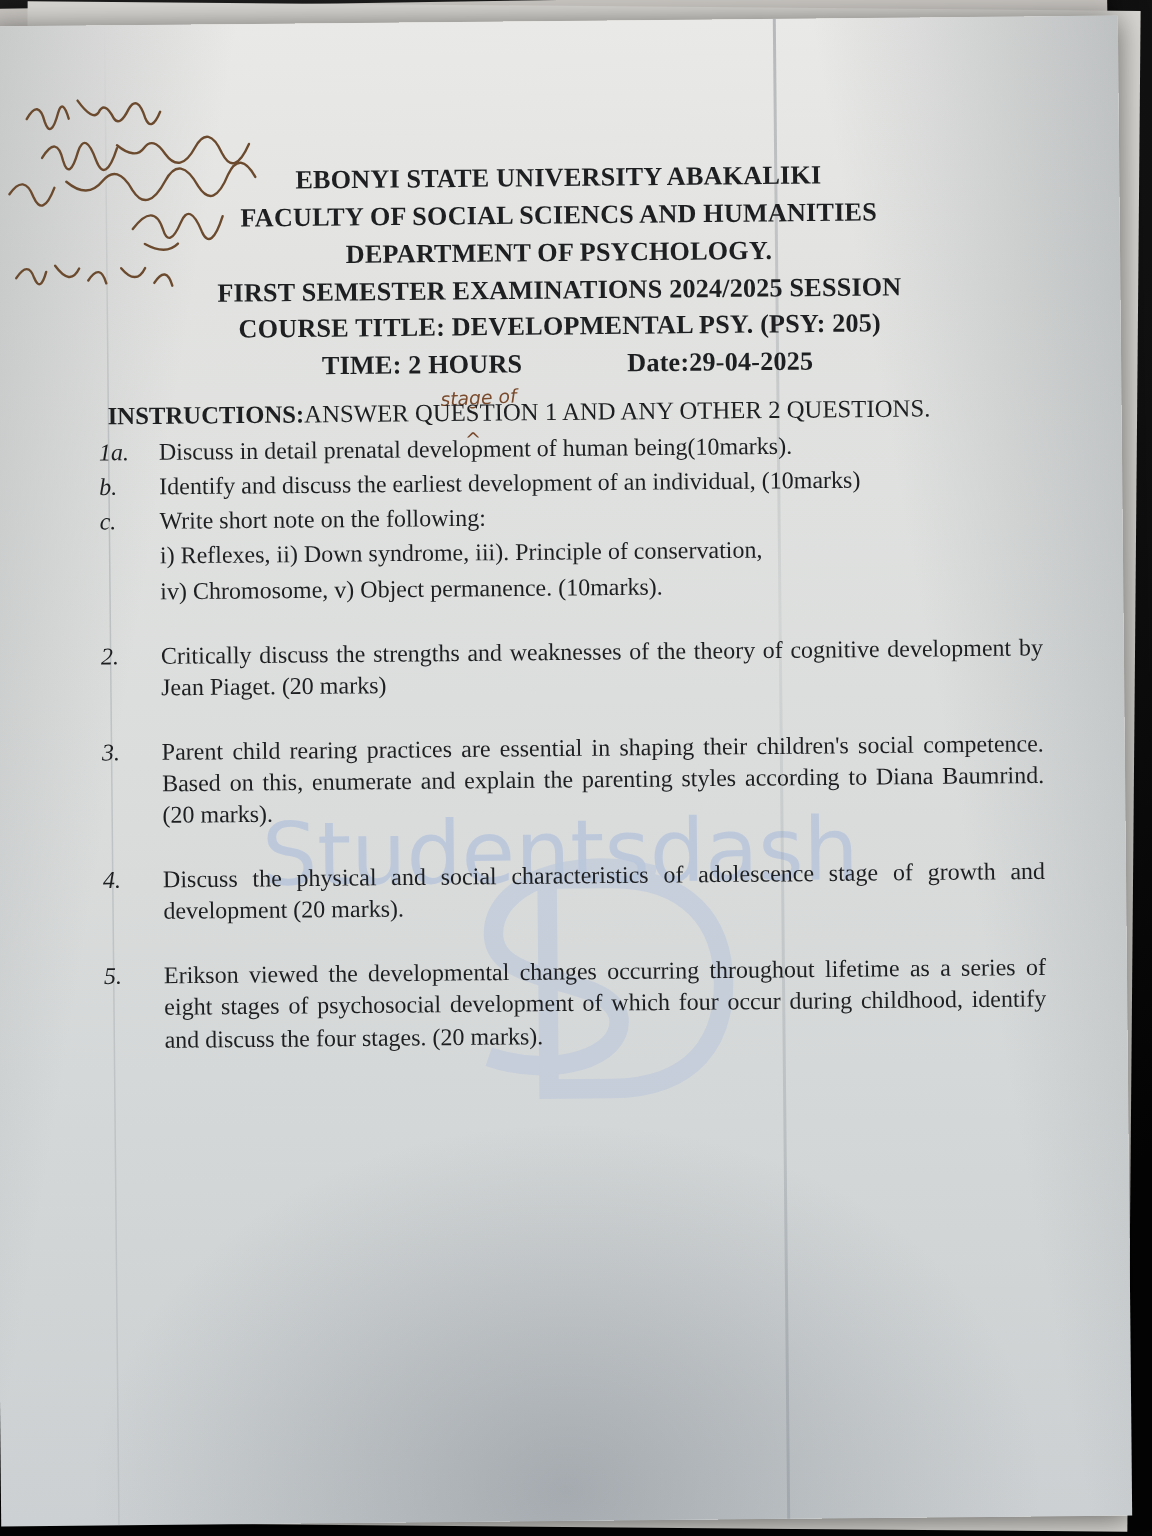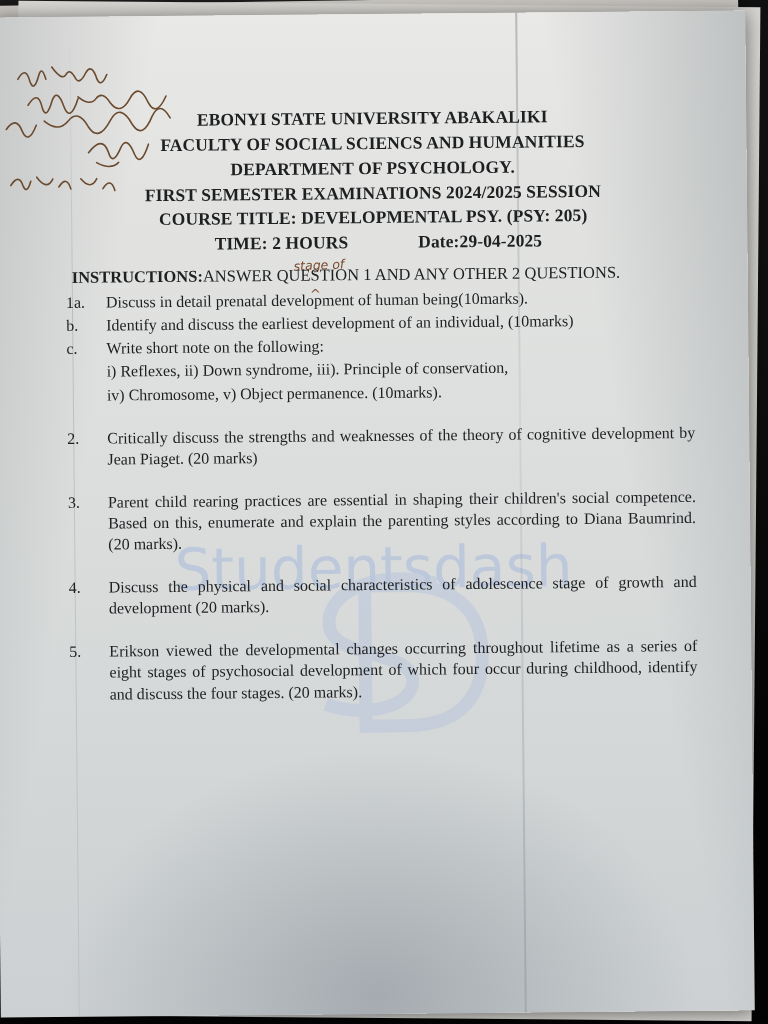--- a/index.html
+++ b/index.html
@@ -162,20 +162,21 @@
     align-items: flex-start;
     font-size: 16px;
     line-height: 1.32;
     margin-bottom: 2px;
   }
   .qnum {
     width: 52px;
     flex: 0 0 52px;
     padding-left: 12px;
     box-sizing: border-box;
+    font-style: italic;
   }
   .qbody {
     flex: 1 1 auto;
     text-align: justify;
   }
   .sub-lines .qbody { text-align: left; }
   .spaced-lg { margin-top: 22px; }
 
   
   .hand {

